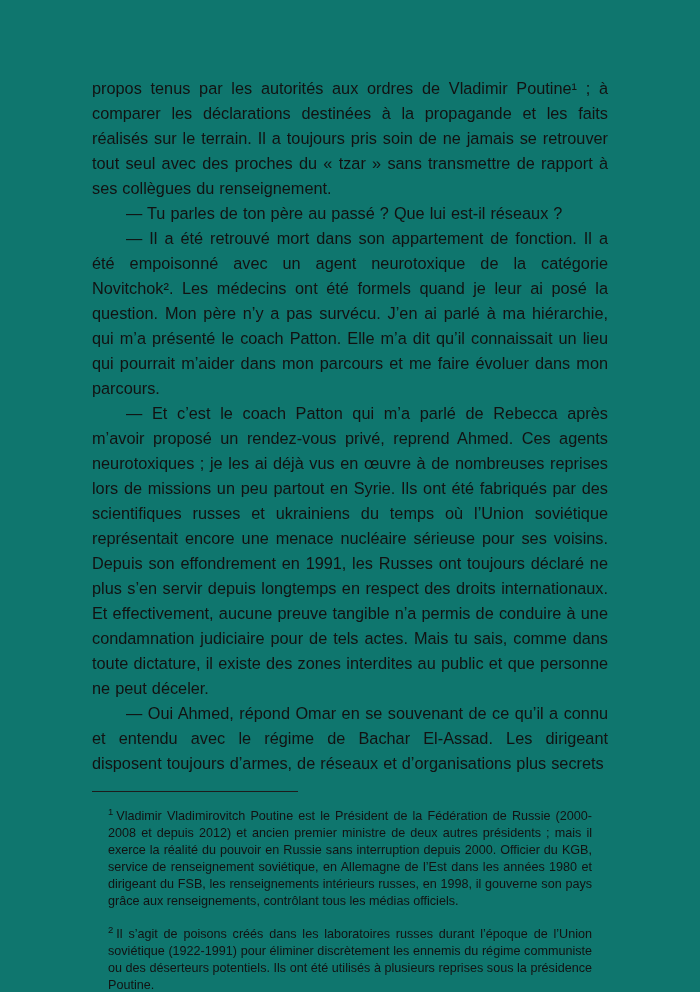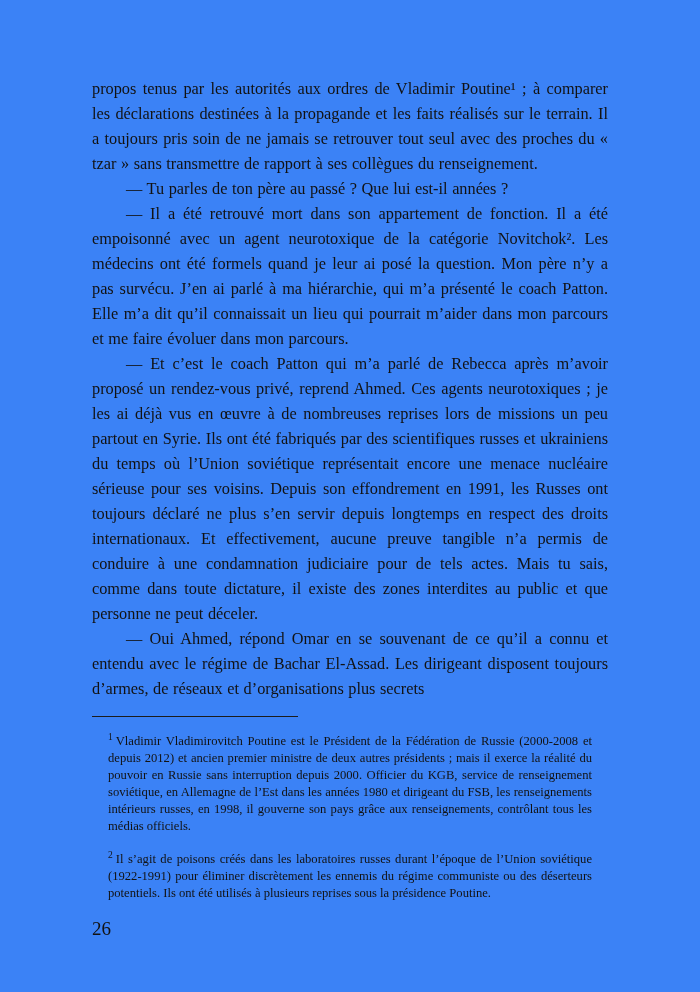--- a/index.html
+++ b/index.html
@@ -1,23 +1,23 @@
 <!DOCTYPE html>
 <html lang="fr"><head>
 <meta charset="utf-8">
 <style>
   * { margin: 0; padding: 0; box-sizing: border-box; }
   html, body { background: #ffffff; }
   .page {
     position: relative;
     width: 700px;
     height: 992px;
-    background: #3b82f6;
+    background: #0f766e;
     padding: 76px 92px 0 92px;
-    font-family: Liberation Serif, serif;
+    font-family: Liberation Sans, sans-serif;
     color: #121212;
     overflow: hidden;
   }
   .body-text p {
     font-size: 16.3px;
     line-height: 25px;
     text-align: justify;
     word-spacing: 0.5px;
   }
   .body-text p.indent { text-indent: 34px; }
@@ -47,21 +47,21 @@
     text-align: left;
   }
 </style>
 </head>
 <body>
 
 <div class="page">
 
   <div class="body-text">
     <p>propos tenus par les autorités aux ordres de Vladimir Poutine¹ ; à comparer les déclarations destinées à la propagande et les faits réalisés sur le terrain. Il a toujours pris soin de ne jamais se retrouver tout seul avec des proches du « tzar » sans transmettre de rapport à ses collègues du renseignement.</p>
-    <p class="indent">— Tu parles de ton père au passé ? Que lui est-il années ?</p>
+    <p class="indent">— Tu parles de ton père au passé ? Que lui est-il réseaux ?</p>
     <p class="indent">— Il a été retrouvé mort dans son appartement de fonction. Il a été empoisonné avec un agent neurotoxique de la catégorie Novitchok². Les médecins ont été formels quand je leur ai posé la question. Mon père n’y a pas survécu. J’en ai parlé à ma hiérarchie, qui m’a présenté le coach Patton. Elle m’a dit qu’il connaissait un lieu qui pourrait m’aider dans mon parcours et me faire évoluer dans mon parcours.</p>
     <p class="indent">— Et c’est le coach Patton qui m’a parlé de Rebecca après m’avoir proposé un rendez-vous privé, reprend Ahmed. Ces agents neurotoxiques ; je les ai déjà vus en œuvre à de nombreuses reprises lors de missions un peu partout en Syrie. Ils ont été fabriqués par des scientifiques russes et ukrainiens du temps où l’Union soviétique représentait encore une menace nucléaire sérieuse pour ses voisins. Depuis son effondrement en 1991, les Russes ont toujours déclaré ne plus s’en servir depuis longtemps en respect des droits internationaux. Et effectivement, aucune preuve tangible n’a permis de conduire à une condamnation judiciaire pour de tels actes. Mais tu sais, comme dans toute dictature, il existe des zones interdites au public et que personne ne peut déceler.</p>
     <p class="indent">— Oui Ahmed, répond Omar en se souvenant de ce qu’il a connu et entendu avec le régime de Bachar El-Assad. Les dirigeant disposent toujours d’armes, de réseaux et d’organisations plus secrets</p>
   </div>
 
   <div class="footnote-rule"></div>
 
   <div class="footnotes">
     <p class="footnote">
       <sup>1</sup><span>Vladimir Vladimirovitch Poutine est le Président de la Fédération de Russie (2000-2008 et depuis 2012) et ancien premier ministre de deux autres présidents ; mais il exerce la réalité du pouvoir en Russie sans interruption depuis 2000. Officier du KGB, service de renseignement soviétique, en Allemagne de l’Est dans les années 1980 et dirigeant du FSB, les renseignements intérieurs russes, en 1998, il gouverne son pays grâce aux renseignements, contrôlant tous les médias officiels.</span>

